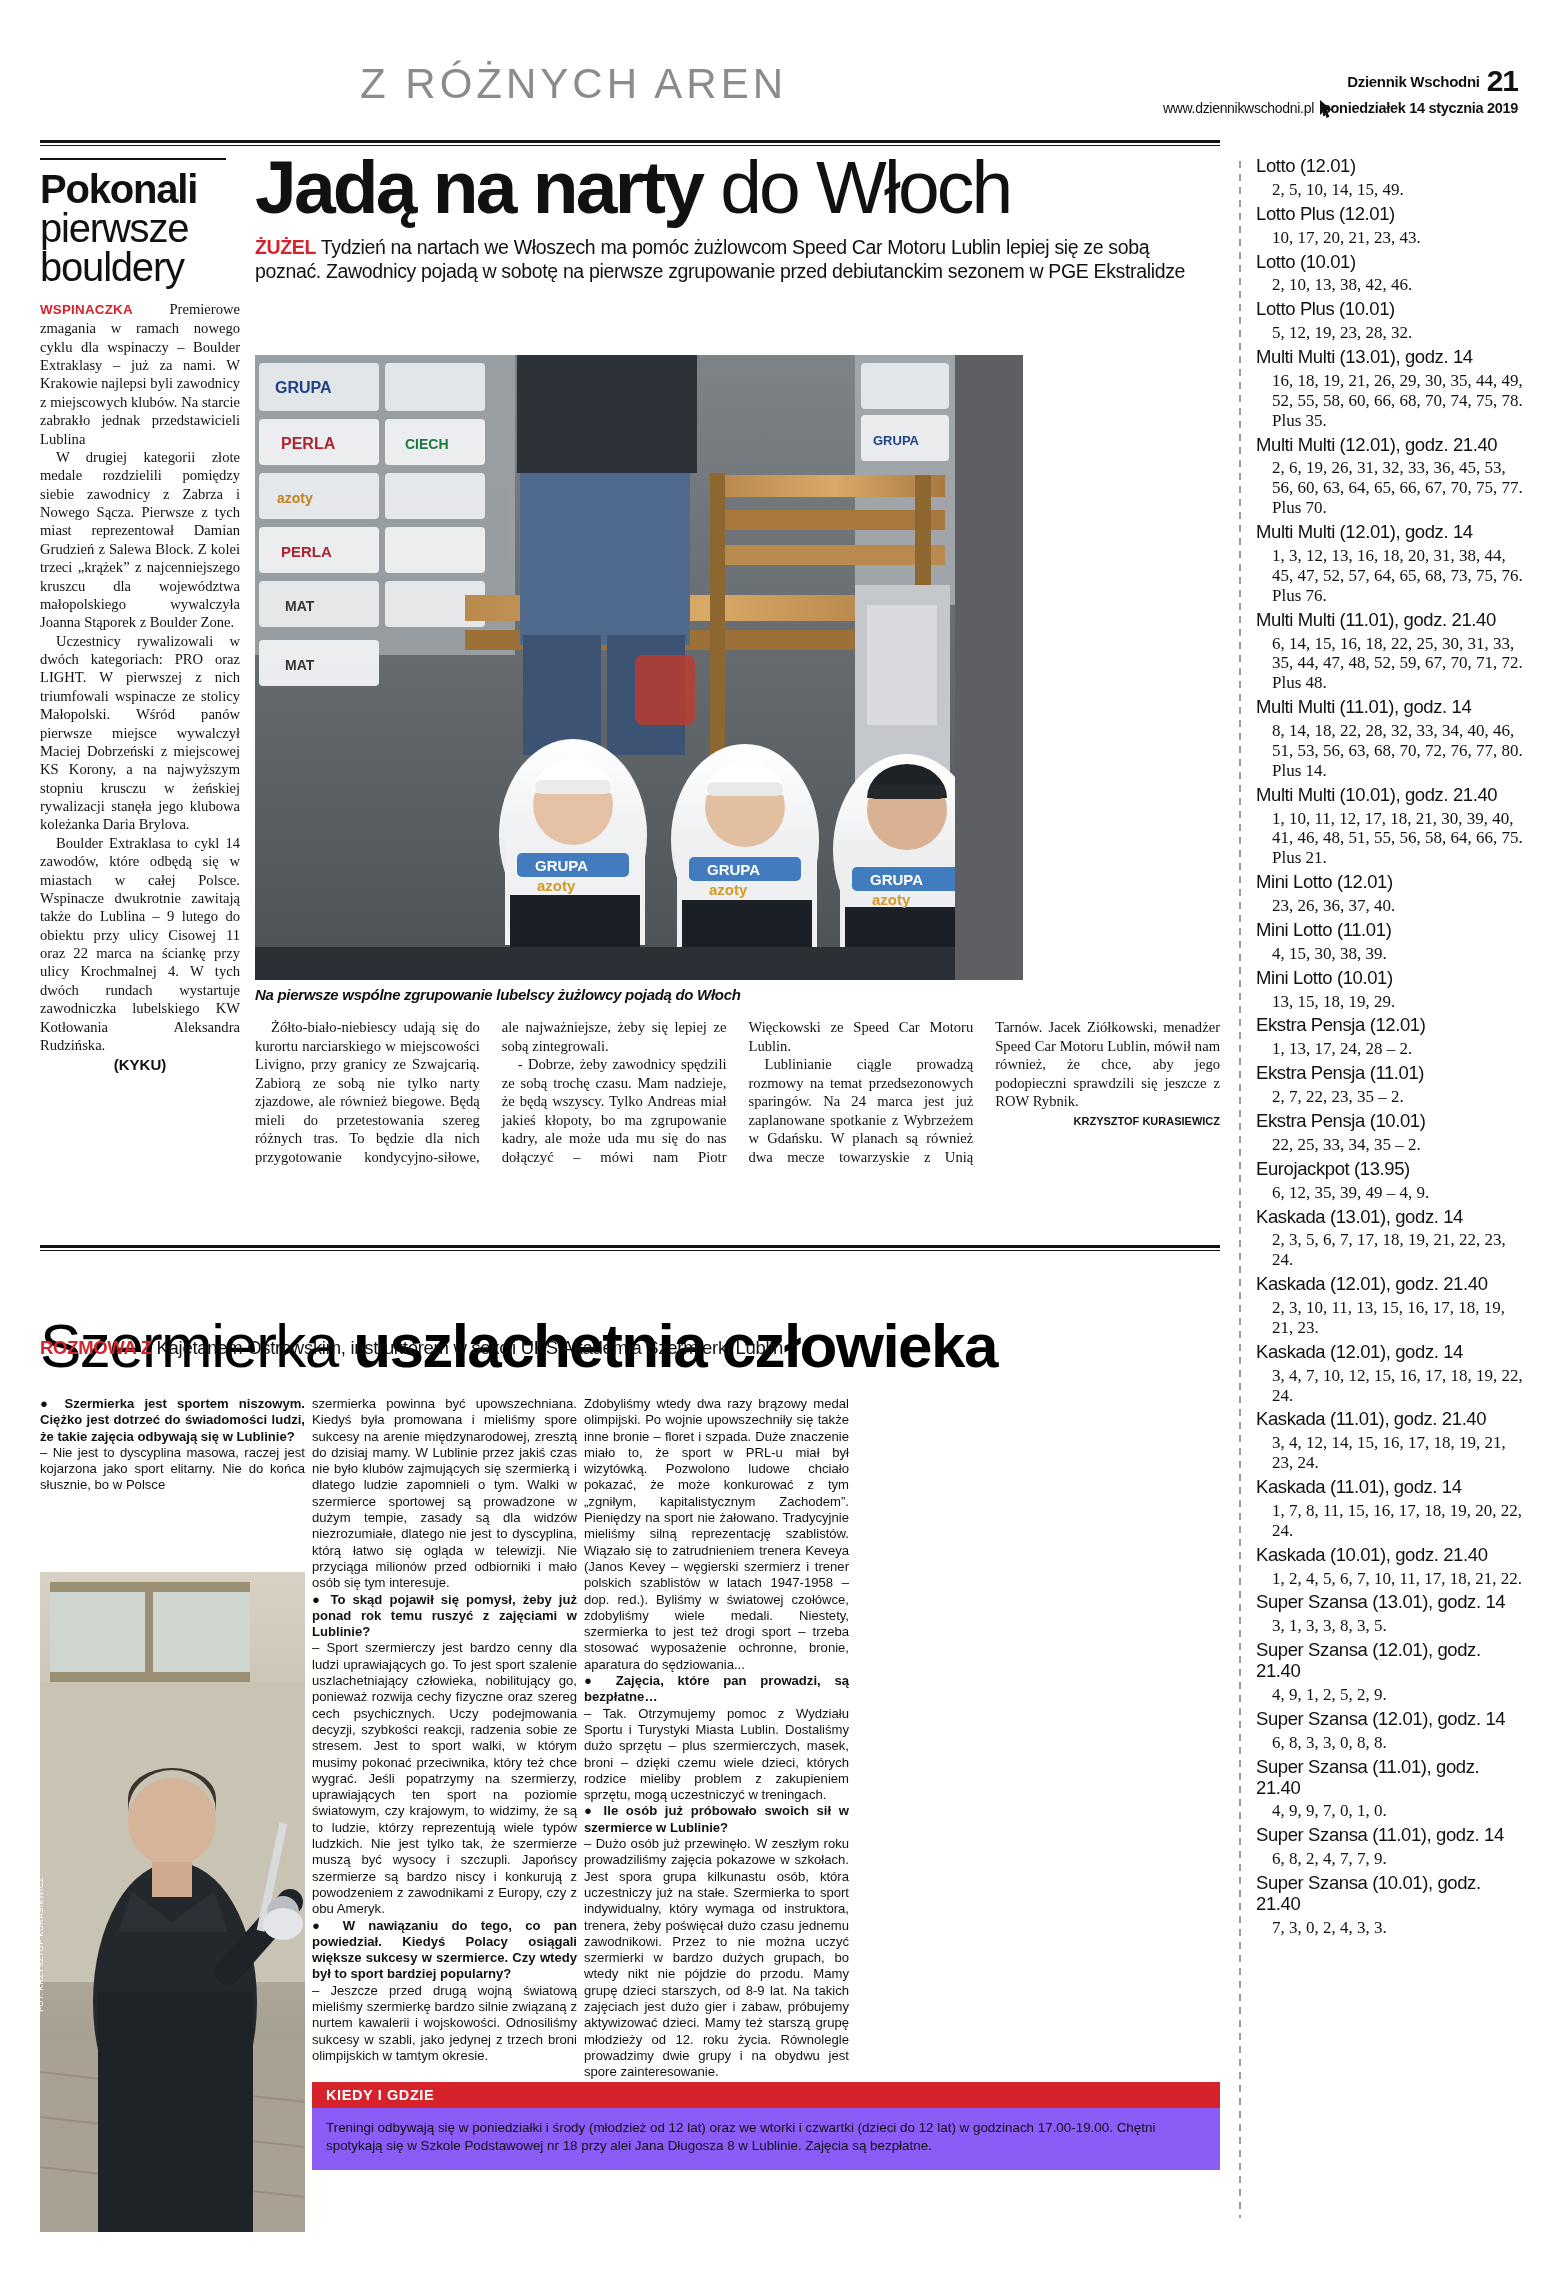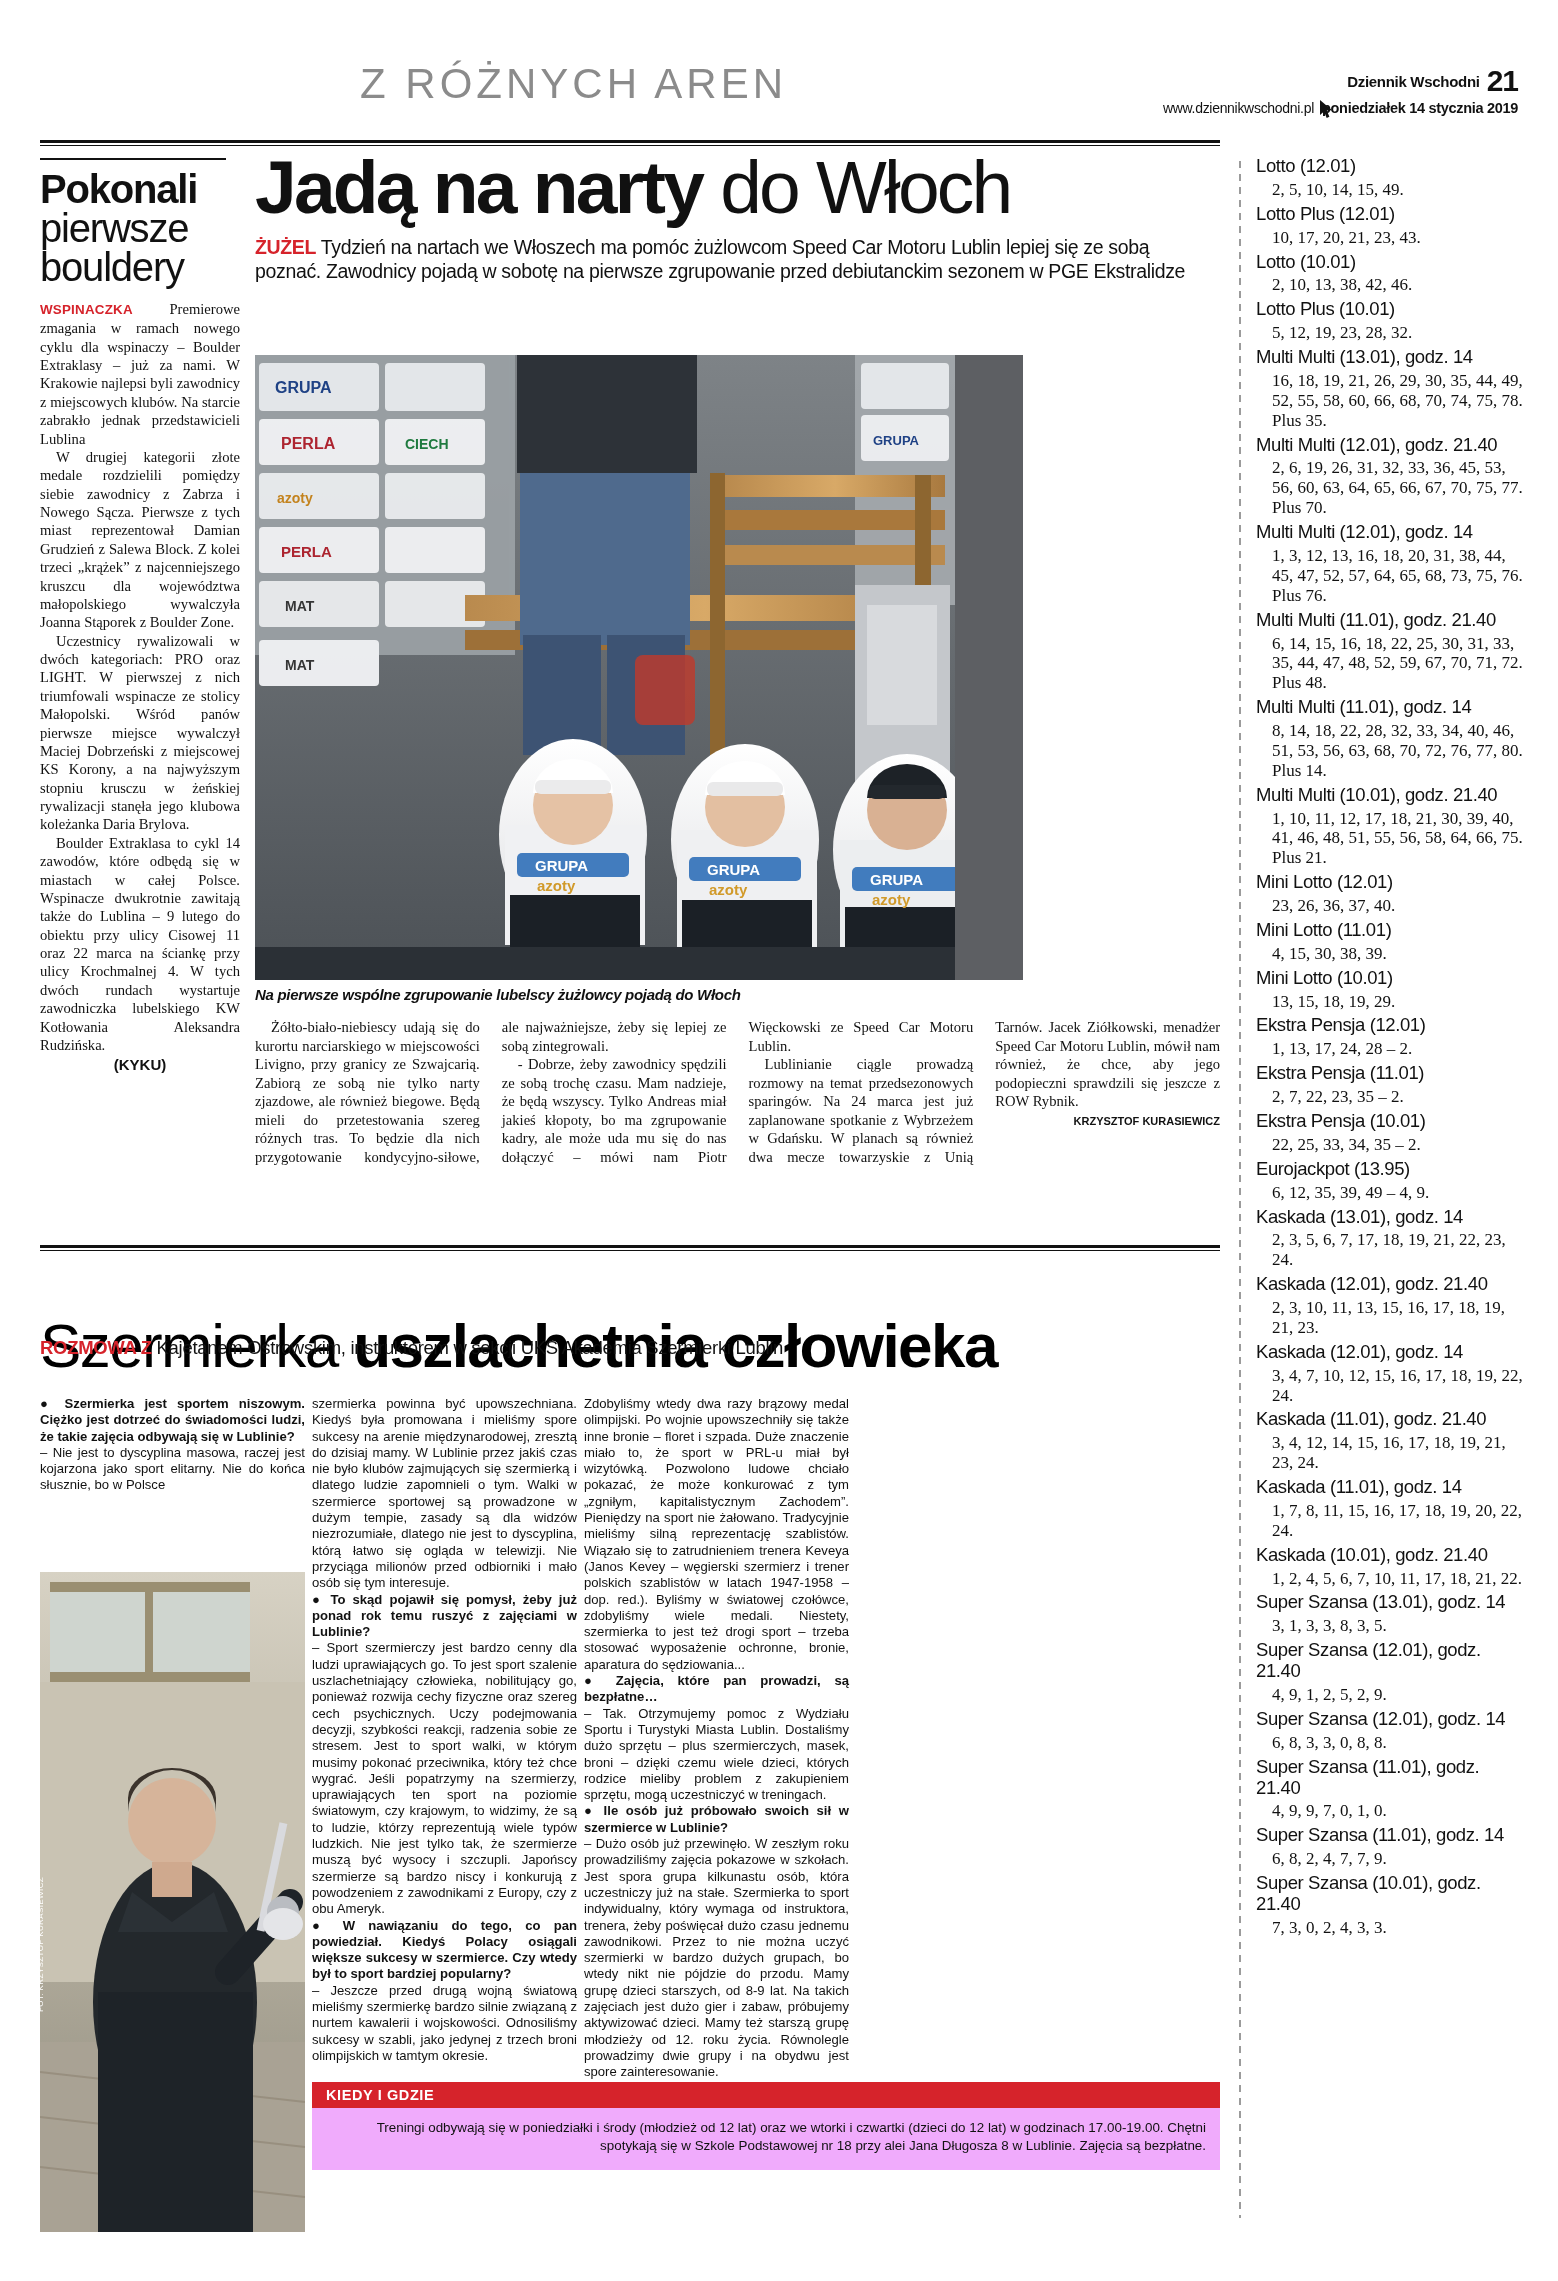--- a/index.html
+++ b/index.html
@@ -159,24 +159,23 @@
   }
 
   
   .kig { position:absolute; left:312px; top:2082px; width:908px; }
   .kig-head {
     background:#d6232b; color:#fff;
     font-family:"Liberation Sans", sans-serif; font-weight:bold; font-size:14.5px;
     letter-spacing:0.6px; padding:5px 0 5px 14px;
   }
   .kig-body {
-    background:#f0abfc; padding:11px 14px 16px 14px;
+    background:#8b5cf6; padding:11px 14px 16px 14px;
     font-family:"Liberation Sans", sans-serif; font-size:13.4px; line-height:1.32;
     color:#111;
-    text-align:right;
   }
 
   
   .dotted-rail {
     position:absolute; left:1238px; top:158px; width:4px; height:2060px;
     background-image:radial-gradient(#9b9b9b 40%, transparent 41%);
     background-size:4px 13px; background-repeat:repeat-y;
   }
   .lotto {
     position:absolute; left:1256px; top:152px; width:268px;

